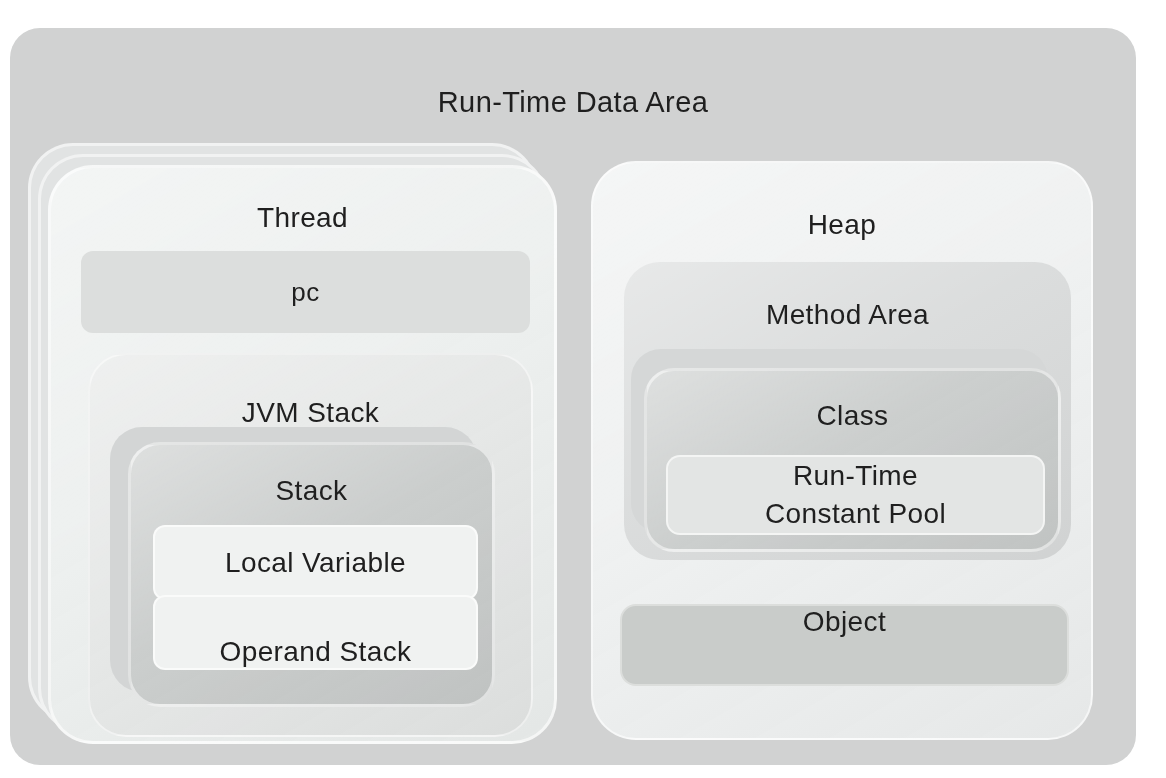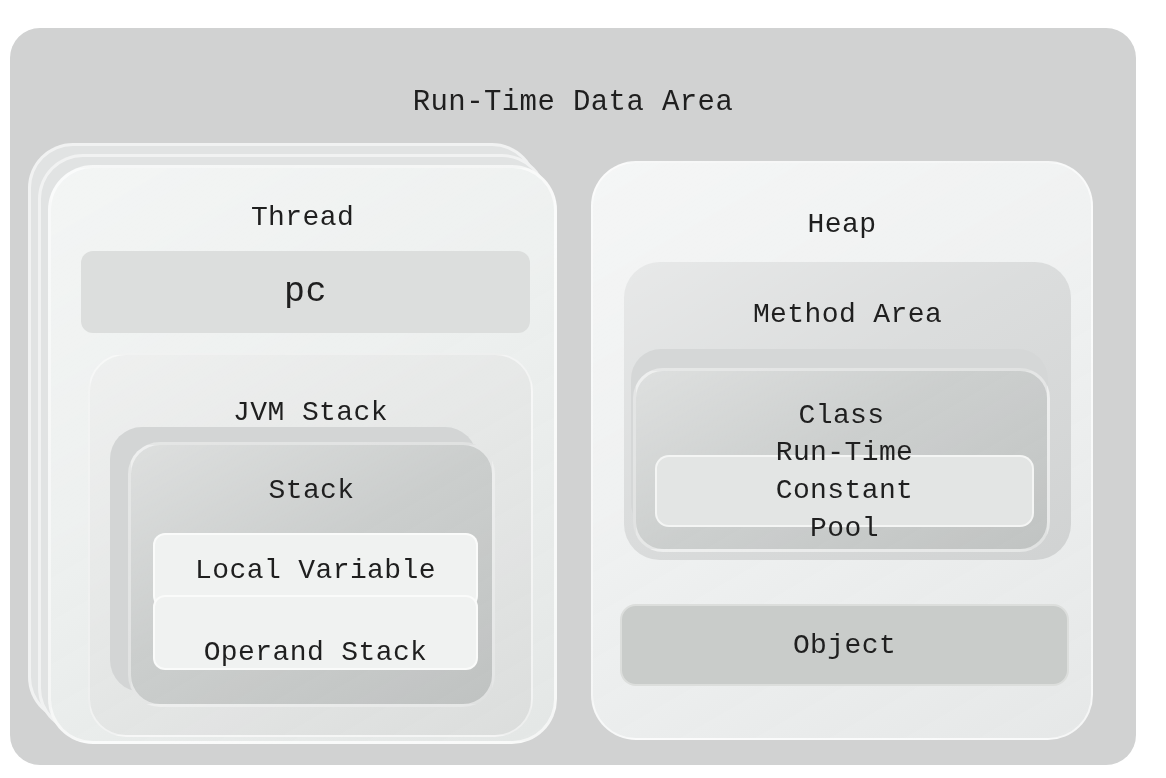--- a/index.html
+++ b/index.html
@@ -3,21 +3,21 @@
 <meta charset="utf-8">
 <style>
   * { margin: 0; padding: 0; box-sizing: border-box; }
   html, body { background: #ffffff; }
 
   .stage {
     position: relative;
     width: 1166px;
     height: 778px;
     background: var(--page-bg, #ffffff);
-    font-family: Liberation Mono, monospace;
+    font-family: Liberation Sans, sans-serif;
     color: var(--text, #1f1f1f);
     overflow: hidden;
   }
 
   .abs { position: absolute; }
 
   
   .outer {
     left: 10px; top: 28px; width: 1126px; height: 737px;
     background: var(--outer-bg, #d1d2d2);
@@ -61,21 +61,21 @@
     background-color: var(--card-bg, #ecefee);
     border: 3px solid rgba(255,255,255,0.6);
   }
   .thread-label { top: 34px; }
 
   .pc-box {
     left: 30px; top: 83px; width: 449px; height: 82px;
     border-radius: 12px;
     background-color: var(--pc-bg, #dcdedd);
     display: flex; align-items: center; justify-content: center;
-    font-size: 35px; letter-spacing: 0.4px;
+    font-size: 26px; letter-spacing: 0.4px;
   }
 
   .jvm-box {
     left: 37px; top: 185px; width: 445px; height: 384px;
     border-radius: 38px;
     background-color: var(--jvm-bg, #e4e6e5);
     border: 2px solid rgba(255,255,255,0.5);
   }
   .jvm-label { top: 42px; }
 
@@ -93,21 +93,21 @@
   .frame-label { top: 30px; }
 
   .slot {
     left: 22px; width: 325px; height: 75px;
     border-radius: 12px;
     background-color: var(--slot-bg, #f0f2f1);
     border: 2px solid rgba(255,255,255,0.65);
     display: flex; align-items: center; justify-content: center;
     font-size: 28px; letter-spacing: 0.4px;
   }
-  .slot.local-variable { top: 80px; margin-top: 8px; }
+  .slot.local-variable { top: 80px; }
   .slot.operand-stack  { top: 150px; align-items: flex-end; }
 
   
   .heap-box {
     left: 581px; top: 133px; width: 502px; height: 579px;
     border-radius: 45px;
     background-color: var(--heap-bg, #eef0f0);
     border: 2px solid rgba(255,255,255,0.6);
   }
   .heap-label { top: 46px; }
@@ -119,46 +119,46 @@
     padding-left: 32px;
   }
   .method-label { top: 37px; }
 
   .class-ghost {
     left: 7px; top: 87px; width: 417px; height: 184px;
     border-radius: 30px;
     background: var(--class-ghost-bg, #d5d7d7);
   }
   .class-box {
-    left: 9px; top: 106px; width: 417px; height: 184px;
+    left: 20px; top: 106px; width: 417px; height: 184px;
     border-radius: 30px;
     background-color: var(--class-bg, #c8cbca);
     border: 3px solid rgba(255,255,255,0.5);
   }
   .class-label { top: 29px; }
 
   .rtcp-box {
-    left: 19px; top: 84px; width: 379px; height: 72px;
+    left: 19px; top: 84px; width: 379px; height: 80px;
     border-radius: 14px;
     background-color: var(--rtcp-bg, #e3e5e4);
     border: 2px solid rgba(255,255,255,0.6);
     display: flex; align-items: center; justify-content: center;
   }
   .rtcp-text {
     display: block; width: 200px;
     text-align: center;
     font-size: 28px; line-height: 38px; letter-spacing: 0.4px;
   }
 
   .object-box {
     left: 27px; top: 441px; width: 449px; height: 82px;
     border-radius: 16px;
     background-color: var(--object-bg, #c9ccca);
     border: 2px solid rgba(255,255,255,0.35);
-    display: flex; align-items: center; justify-content: center;
+    display: flex; justify-content: center;
     font-size: 28px; letter-spacing: 0.4px;
   }
 </style>
 </head>
 <body>
 
 <div class="stage">
   <div class="abs outer">
 
     <div class="abs title">Run-Time Data Area</div>

